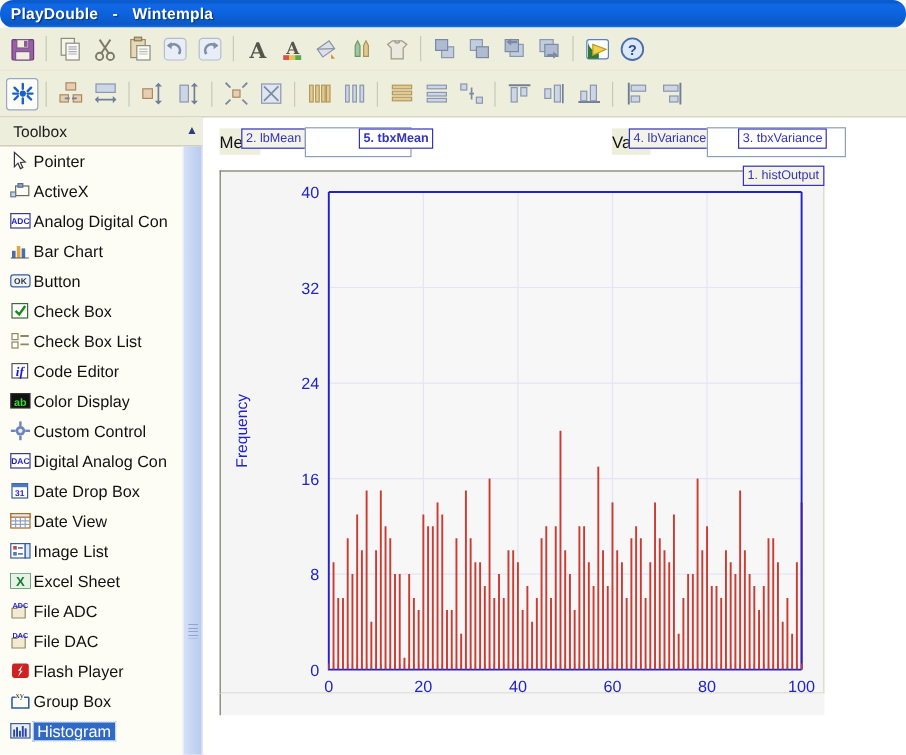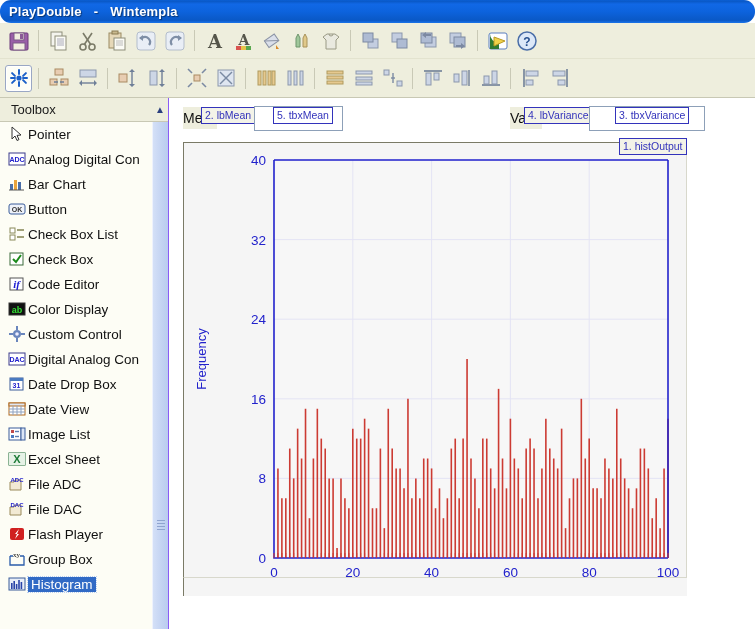--- a/index.html
+++ b/index.html
@@ -38,21 +38,21 @@
     border:1px solid transparent; border-radius:2px;
     cursor:default;
   }
   .tbtn.active{ border:1px solid #9aa7c4; background:#fdfdf6; border-radius:3px;
                 box-shadow:inset 0 0 0 1px #ffffff; }
   .tsep{ width:1px; height:21px; background:#c9c9b6; margin:0 5px; }
 
   
   .toolbox{
     position:absolute; left:0; top:98px; width:170px; height:531px;
-    background:#fdfdf5; border-right:4px solid #8b5cf6;
+    background:#fdfdf5; border-right:1px solid #8b5cf6;
     overflow:hidden;
   }
   .toolbox-header{
     height:24px; background:#eeeedd; border-bottom:1px solid #c8c8b4;
     display:flex; align-items:center; padding-left:11px;
     font-size:13px; color:#1b1b1b;
   }
   .tb-list{ height:507px; overflow:hidden; }
   .tb-item{
     height:25px; display:flex; align-items:center;
@@ -430,20 +430,28 @@
     </div>
     <div class="tb-list" id="toolbox-list">
         <div class="tb-item">
           <span class="ico"><svg width="18" height="16" viewBox="0 0 18 16">
               <path d="M4 1 L4 13 L7 10 L9 14.5 L11 13.6 L9 9.4 L13 9 Z" fill="#fff" stroke="#333"></path>
             </svg></span>
           <span class="lbl">Pointer</span>
         </div>
         <div class="tb-item">
           <span class="ico"><svg width="18" height="16" viewBox="0 0 18 16">
+              <rect x="5" y="4" width="11" height="8" fill="#fdfdf5" stroke="#6a6a58"></rect>
+              <rect x="7" y="2" width="4" height="3" fill="#8fa6c8" stroke="#5a6e8c"></rect>
+              <rect x="1" y="9" width="4" height="4" fill="#c8d4e6" stroke="#6a7a92"></rect>
+            </svg></span>
+          <span class="lbl">ActiveX</span>
+        </div>
+        <div class="tb-item">
+          <span class="ico"><svg width="18" height="16" viewBox="0 0 18 16">
               <rect x="1" y="2" width="16" height="12" fill="#fff" stroke="#3a3a8c"></rect>
               <text x="9" y="11" font-family="Liberation Sans, sans-serif" font-size="7" font-weight="bold" fill="#2222cc" text-anchor="middle">ADC</text>
             </svg></span>
           <span class="lbl">Analog Digital Con</span>
         </div>
         <div class="tb-item">
           <span class="ico"><svg width="18" height="16" viewBox="0 0 18 16">
               <rect x="2" y="8" width="3" height="6" fill="#4a6ea8"></rect>
               <rect x="6" y="4" width="3" height="10" fill="#e8a33d"></rect>
               <rect x="10" y="6" width="3" height="8" fill="#4a6ea8"></rect>
@@ -453,33 +461,33 @@
         </div>
         <div class="tb-item">
           <span class="ico"><svg width="18" height="16" viewBox="0 0 18 16">
               <rect x="1" y="3" width="16" height="10" rx="2" fill="#eef2fa" stroke="#3a5c9a"></rect>
               <text x="9" y="11" font-family="Liberation Sans, sans-serif" font-size="7" font-weight="bold" fill="#333" text-anchor="middle">OK</text>
             </svg></span>
           <span class="lbl">Button</span>
         </div>
         <div class="tb-item">
           <span class="ico"><svg width="18" height="16" viewBox="0 0 18 16">
+              <rect x="2" y="2" width="13" height="12" fill="#fff" stroke="#3a6a3a"></rect>
+              <path d="M5 8 l3 3 l5 -7" fill="none" stroke="#1a8a1a" stroke-width="2"></path>
+            </svg></span>
+          <span class="lbl">Check Box</span>
+        </div>
+        <div class="tb-item">
+          <span class="ico"><svg width="18" height="16" viewBox="0 0 18 16">
               <rect x="2" y="2" width="5" height="5" fill="#fff" stroke="#8a8a5a"></rect>
               <rect x="2" y="9" width="5" height="5" fill="#fff" stroke="#8a8a5a"></rect>
               <line x1="9" y1="4" x2="16" y2="4" stroke="#8a8a5a" stroke-width="1.6"></line>
               <line x1="9" y1="11" x2="16" y2="11" stroke="#8a8a5a" stroke-width="1.6"></line>
             </svg></span>
           <span class="lbl">Check Box List</span>
-        </div>
-        <div class="tb-item">
-          <span class="ico"><svg width="18" height="16" viewBox="0 0 18 16">
-              <rect x="2" y="2" width="13" height="12" fill="#fff" stroke="#3a6a3a"></rect>
-              <path d="M5 8 l3 3 l5 -7" fill="none" stroke="#1a8a1a" stroke-width="2"></path>
-            </svg></span>
-          <span class="lbl">Check Box</span>
         </div>
         <div class="tb-item">
           <span class="ico"><svg width="18" height="16" viewBox="0 0 18 16">
               <rect x="2" y="2" width="13" height="12" fill="#fff" stroke="#555"></rect>
               <text x="8.5" y="12" font-family="Liberation Serif, serif" font-size="11" font-weight="bold" font-style="italic" fill="#1a1ad0" text-anchor="middle">if</text>
             </svg></span>
           <span class="lbl">Code Editor</span>
         </div>
         <div class="tb-item">
           <span class="ico"><svg width="18" height="16" viewBox="0 0 18 16">
@@ -601,21 +609,21 @@
       <div class="thumbmark"></div>
     </div>
   </div>
 
   <div class="designer">
 
     <div class="dsg-label" style="left:14px; top:9px; width:34px; height:22px; line-height:22px;">Mean</div>
     <div class="tagbox" style="left:32px; top:9px;">2. lbMean</div>
 
     <div class="tbx-field" style="left:85px; top:8px; width:89px; height:25px;"></div>
-    <div class="tagbox onwhite" style="left:104px; top:9px;">5. tbxMean</div>
+    <div class="tagbox onwhite" style="left:130px; top:9px;font-weight:bold;">5. tbxMean</div>
 
     <div class="dsg-label" style="left:341px; top:9px; width:32px; height:22px; line-height:22px;">Variance</div>
     <div class="tagbox" style="left:355px; top:9px;">4. lbVariance</div>
 
     <div class="tbx-field" style="left:420px; top:8px; width:116px; height:25px;"></div>
     <div class="tagbox onwhite" style="left:446px; top:9px;">3. tbxVariance</div>
 
     <div class="tagbox" style="left:450px; top:40px; z-index:5;">1. histOutput</div>
 
     <div class="hist-frame">

